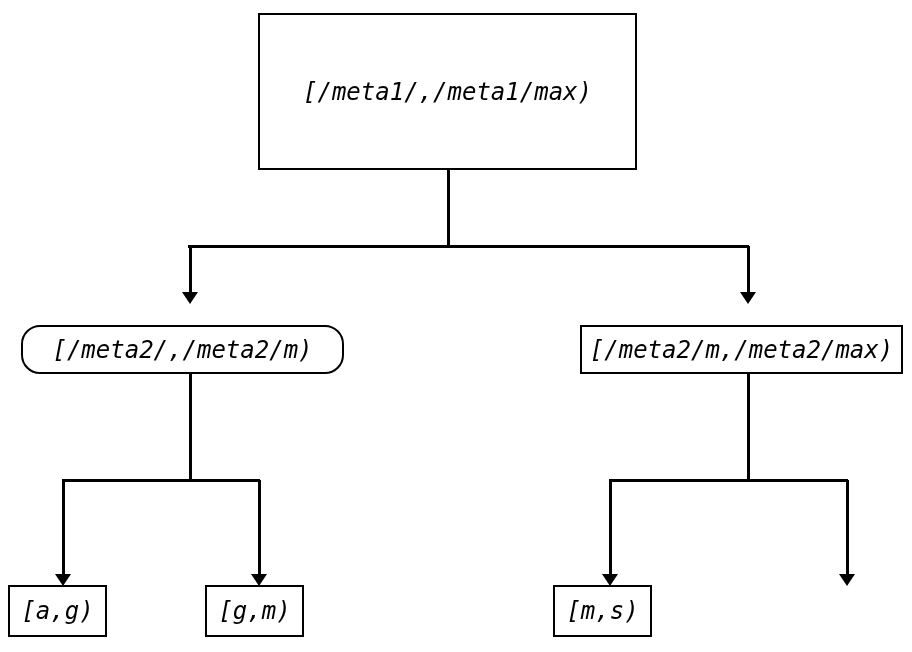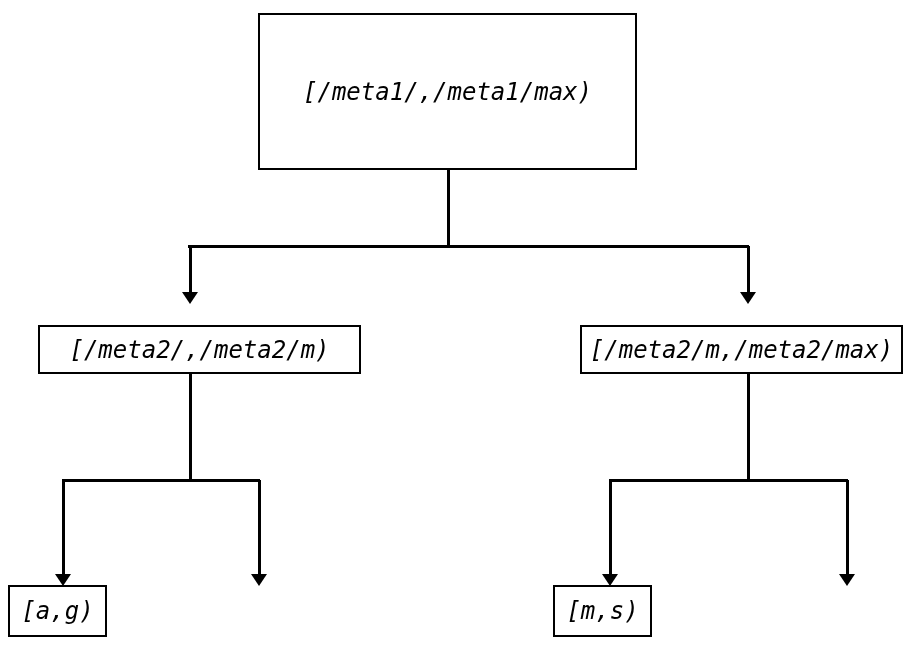--- a/index.html
+++ b/index.html
@@ -44,21 +44,21 @@
   }
   .node-label {
     display: block;
     font-family: "DejaVu Sans Mono", "Liberation Mono", monospace;
     font-size: 24px;
     color: #000000;
   }
   
   #node-root { left: 258px; top: 13px; width: 379px; height: 157px; }
   
-  #node-mid-left  { left: 38px;  top: 325px; width: 323px; height: 49px; }
+  #node-mid-left  { left: 21px;  top: 325px; width: 323px; height: 49px; border-radius: 19px; }
   #node-mid-right { left: 580px; top: 325px; width: 323px; height: 49px; }
   
   #node-leaf-0 { left: 8px;   top: 585px; width: 99px;  height: 52px; }
   #node-leaf-1 { left: 205px; top: 585px; width: 99px;  height: 52px; }
   #node-leaf-2 { left: 553px; top: 585px; width: 99px;  height: 52px; }
   #node-leaf-3 { left: 777px; top: 585px; width: 124px; height: 52px; }
 </style>
 </head>
 <body>
 
@@ -103,19 +103,22 @@
   </div>
 
   <div class="node-box" id="node-mid-right">
     <span class="node-label">[/meta2/m,/meta2/max)</span>
   </div>
 
   <div class="node-box" id="node-leaf-0">
     <span class="node-label">[a,g)</span>
   </div>
 
+  <div class="node-box" id="node-leaf-1">
+    <span class="node-label">[g,m)</span>
+  </div>
 
   <div class="node-box" id="node-leaf-2">
     <span class="node-label">[m,s)</span>
   </div>
 
 
 </div>
 
 </body></html>

